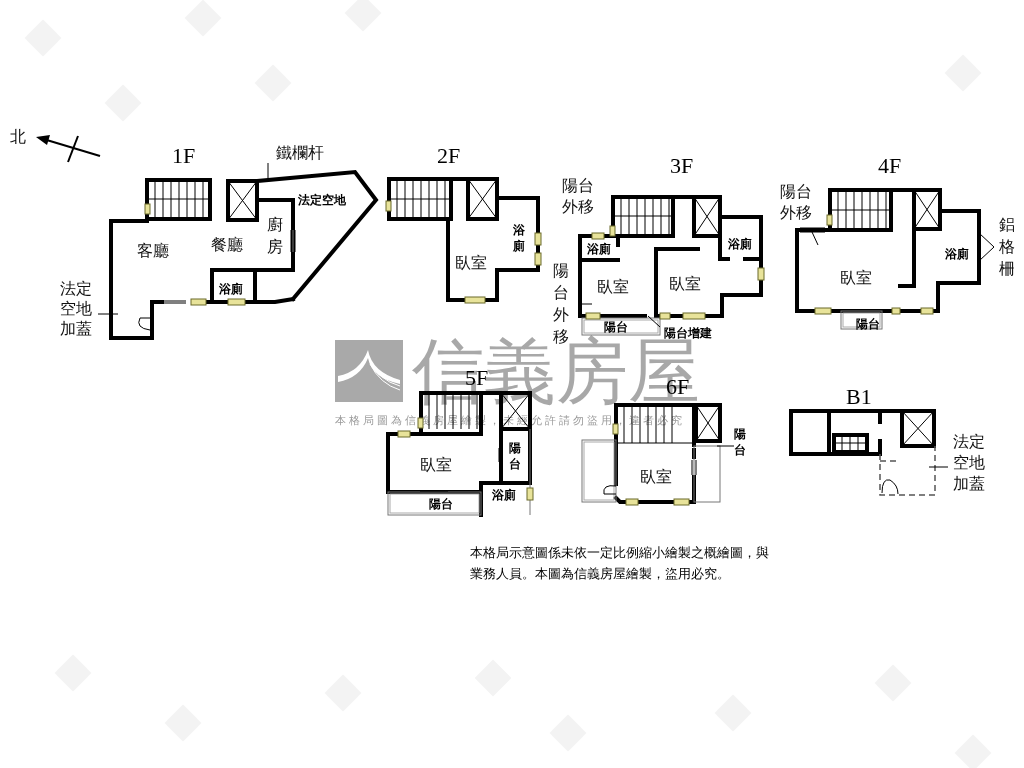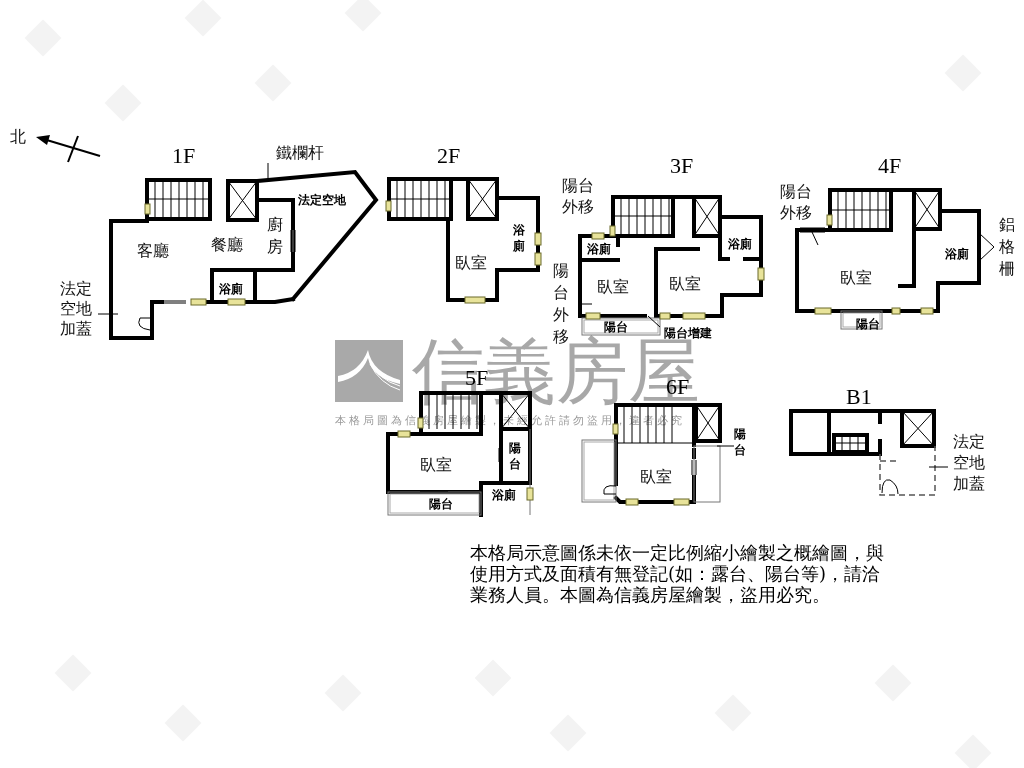--- a/index.html
+++ b/index.html
@@ -12,21 +12,21 @@
   .stair { fill: none; stroke: #000; stroke-width: 1; }
   .win { fill: #e8e39a; stroke: #6b6a2a; stroke-width: 1; }
   .dash { fill: none; stroke: #555; stroke-width: 1.5; stroke-dasharray: 6 4; }
   .lbl { font-family: "DejaVu Serif", "Liberation Serif", serif; font-size: 16px; fill: #111; }
   .lblb { font-family: "DejaVu Sans", "Liberation Sans", sans-serif; font-size: 12px; font-weight: bold; fill: #000; }
   .floor { font-family: "Liberation Serif", "DejaVu Serif", serif; font-size: 22px; fill: #000; }
   .wm-big { font-family: "DejaVu Sans", "Liberation Sans", sans-serif; font-size: 72px; fill: #9a9a9a; opacity: 0.85; }
   .wm-small { font-family: "DejaVu Sans", "Liberation Sans", sans-serif; font-size: 11px; fill: #9a9a9a; letter-spacing: 3px; }
   .bgmark { fill: #f3f3f3; }
   #disclaimer { position: absolute; left: 470px; top: 542px; width: 400px;
-                font-family: "DejaVu Serif", "Liberation Serif", serif; font-size: 18px; line-height: 21px; color: #000; }
+                font-family: "DejaVu Serif", "Liberation Serif", serif; font-size: 13px; line-height: 21px; color: #000; }
   #disclaimer div { white-space: nowrap; }
 </style>
 </head>
 <body>
 
 <svg id="plan" viewBox="0 0 1024 768" xmlns="http://www.w3.org/2000/svg">
 
   <g>
     <rect class="bgmark" x="30" y="25" width="26" height="26" transform="rotate(45 43 38)"></rect>
     <rect class="bgmark" x="190" y="5" width="26" height="26" transform="rotate(45 203 18)"></rect>
@@ -321,15 +321,14 @@
     <path class="thin" d="M882 493 Q882 478 890 480 Q898 485 898 494" stroke-width="1.5"></path>
     <line class="thin" x1="929" y1="467" x2="948" y2="467"></line>
     <text class="lbl" x="953" y="447">法定</text>
     <text class="lbl" x="953" y="468">空地</text>
     <text class="lbl" x="953" y="489">加蓋</text>
   </g>
 </svg>
 
 <div id="disclaimer">
   <div>本格局示意圖係未依一定比例縮小繪製之概繪圖，與</div>
-  <div>使用方式及面積有無登記(如：露台、陽台等)，請洽</div>
   <div>業務人員。本圖為信義房屋繪製，盜用必究。</div>
 </div>
 
 </body></html>

